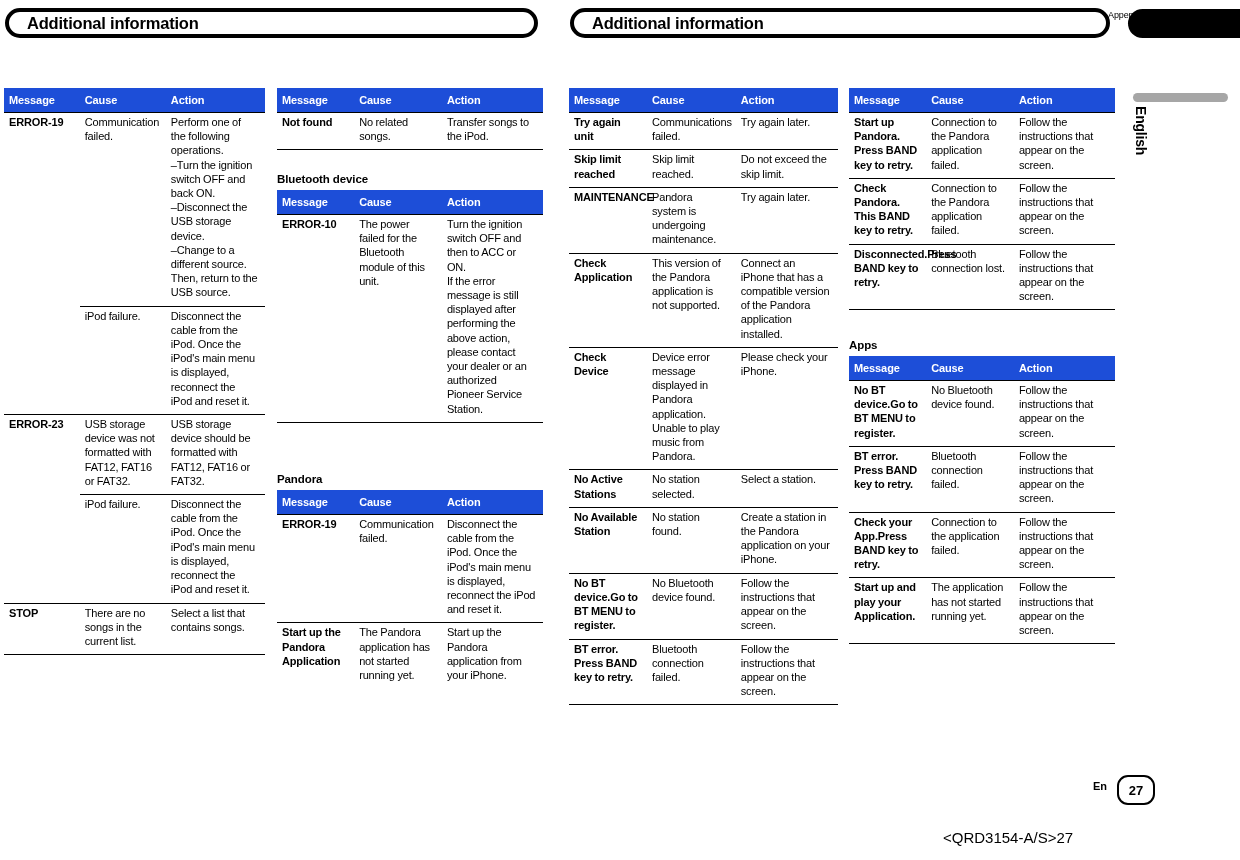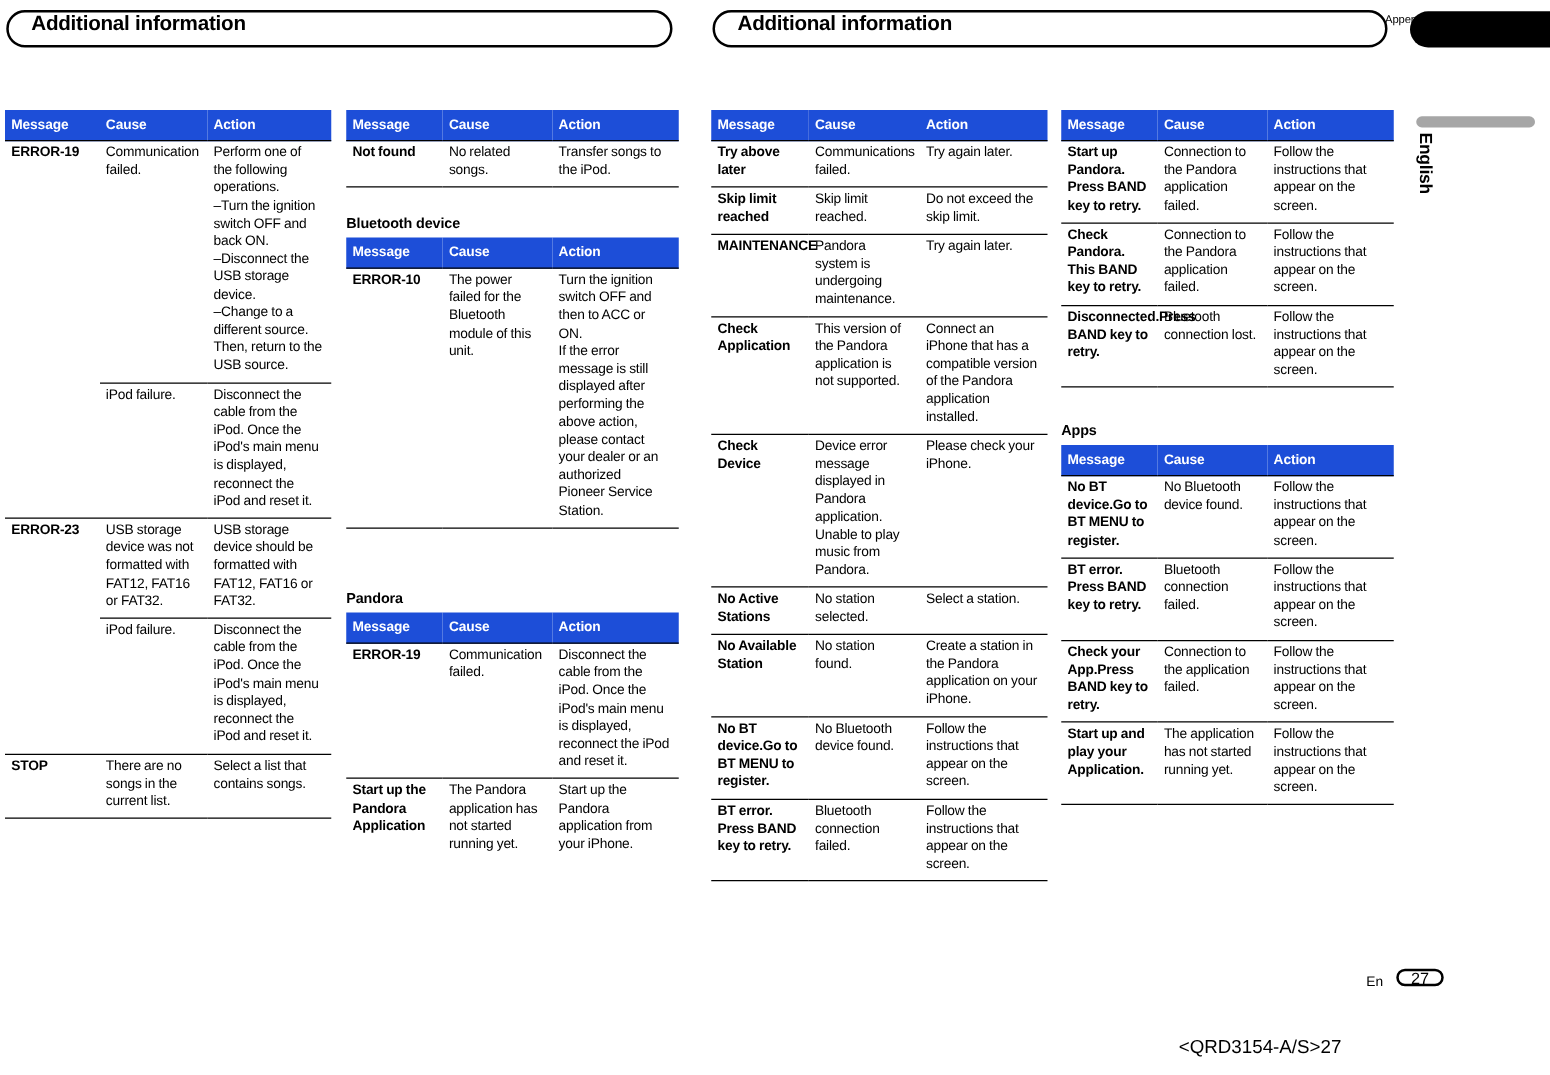--- a/index.html
+++ b/index.html
@@ -11,24 +11,25 @@
     position: relative;
     font-family: "Liberation Sans", sans-serif;
     color: #000;
     overflow: hidden;
   }
 
   
   .page-pill {
     position: absolute;
     height: 30px;
-    border: 2px solid #000000;
+    border: 4px solid #000000;
     border-radius: 16px;
     box-sizing: border-box;
     display: flex;
+    align-items: center;
   }
   .page-pill .pill-title {
     font-size: 16.5px;
     font-weight: bold;
     letter-spacing: -0.2px;
     padding-left: 18px;
   }
   #pill-left  { left: 5px;   top: 8px; width: 533px; }
   #pill-right { left: 570px; top: 8px; width: 540px; }
 
@@ -114,34 +115,34 @@
   #tbl-c2c{ left: 277px; top: 473px; width: 266px; }
   #tbl-c3 { left: 569px; top: 88px; width: 269px; }
   #tbl-c4 { left: 849px; top: 88px; width: 266px; }
   #tbl-c4b{ left: 849px; top: 339px; width: 266px; }
 
   
   .footer-en {
     position: absolute;
     left: 1093px; top: 780px;
     font-size: 11px;
-    font-weight: normal;
+    font-weight: bold;
   }
   .page-num {
     position: absolute;
     left: 1117px; top: 775px;
-    width: 38px; height: 14px;
+    width: 38px; height: 30px;
     border: 2px solid #000;
     border-radius: 11px;
     box-sizing: border-box;
     display: flex;
     align-items: center;
     justify-content: center;
     font-size: 13px;
-    font-weight: normal;
+    font-weight: bold;
   }
   .doc-code {
     position: absolute;
     left: 943px; top: 829px;
     font-size: 15px;
     letter-spacing: 0px;
   }
 </style>
 </head>
 <body>
@@ -287,21 +288,21 @@
       </colgroup>
       <thead>
         <tr>
           <th>Message</th>
           <th>Cause</th>
           <th>Action</th>
         </tr>
       </thead>
       <tbody>
         <tr class="grp">
-          <td class="msgcell">Try above later</td>
+          <td class="msgcell">Try again unit</td>
           <td class="causecell">Communications failed.</td>
           <td class="actioncell">Try again later.</td>
         </tr>
         <tr class="grp">
           <td class="msgcell">Skip limit reached</td>
           <td class="causecell">Skip limit reached.</td>
           <td class="actioncell">Do not exceed the skip limit.</td>
         </tr>
         <tr class="grp">
           <td class="msgcell">MAINTENANCE</td>

